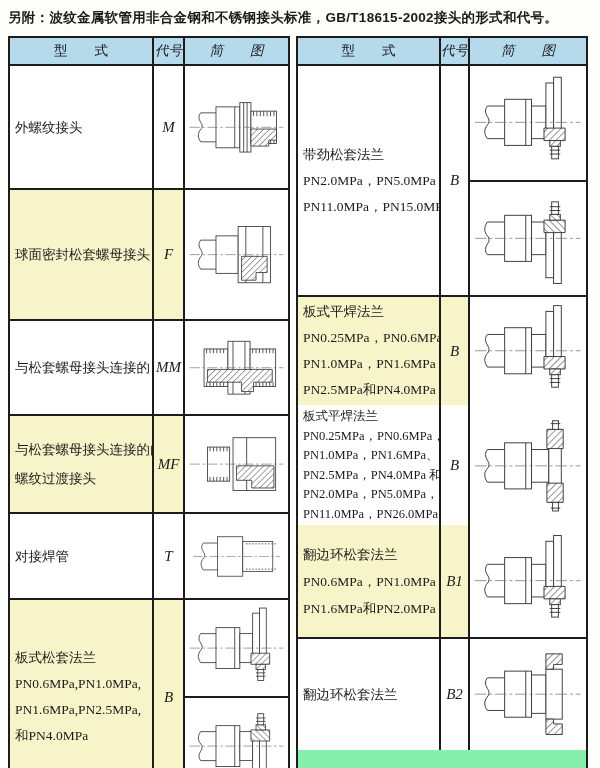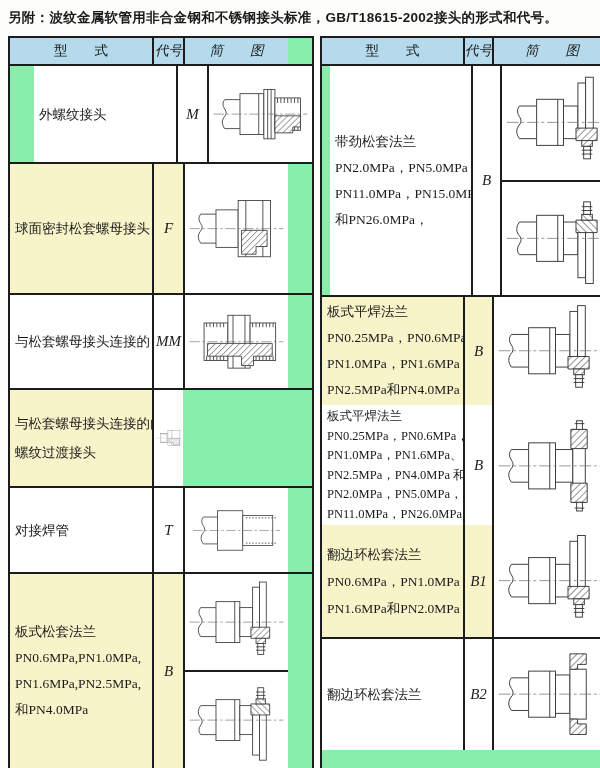--- a/index.html
+++ b/index.html
@@ -61,21 +61,21 @@
 <body>
 
 <div class="title">另附：波纹金属软管用非合金钢和不锈钢接头标准，GB/T18615-2002接头的形式和代号。</div>
 <div class="tables">
     <div class="tbl">
       <div class="row hdr" style="grid-template-columns: 142px 31px 105px; height: 26px;">
         <div class="cell hcell">型　　式</div>
         <div class="cell hcell bl">代号</div>
         <div class="cell hcell bl">简　　图</div>
       </div>
-      <div class="row" style="grid-template-columns: 142px 31px 105px; height: 98px; padding-left: 24px;">
+      <div class="row" style="grid-template-columns: 142px 31px 105px; height: 124px;">
         <div class="cell type lines-1">
           <div class="tline">外螺纹接头</div>
         </div>
         <div class="cell code bl">M</div>
         <div class="cell diag bl">
           <div class="sub">
             <svg viewBox="0 0 116 100" preserveAspectRatio="xMidYMid meet">
               <defs>
                 <pattern id="hx0" width="5" height="5" patternUnits="userSpaceOnUse" patternTransform="rotate(45)">
                   <rect width="5" height="5" fill="#fff"></rect>
@@ -189,20 +189,21 @@
               <line x1="3" y1="50" x2="113" y2="50" stroke="#777" stroke-width="0.8" stroke-dasharray="12 3 3 3"></line>
             </svg>
           </div>
         </div>
       </div>
       <div class="row yellow" style="grid-template-columns: 142px 31px 105px; height: 98px;">
         <div class="cell type lines-2">
           <div class="tline">与松套螺母接头连接的内</div>
           <div class="tline">螺纹过渡接头</div>
         </div>
+        <div class="cell code bl">MF</div>
         <div class="cell diag bl">
           <div class="sub">
             <svg viewBox="0 0 116 100" preserveAspectRatio="xMidYMid meet">
               <defs>
                 <pattern id="hx3" width="5" height="5" patternUnits="userSpaceOnUse" patternTransform="rotate(45)">
                   <rect width="5" height="5" fill="#fff"></rect>
                   <line x1="0" y1="0" x2="0" y2="5" stroke="#555" stroke-width="1.3"></line>
                 </pattern>
               </defs>
               <g stroke="#3a3a3a" stroke-width="1" fill="none">
@@ -315,26 +316,25 @@
           </div>
         </div>
       </div>
     </div>
     <div class="tbl">
       <div class="row hdr" style="grid-template-columns: 141px 29px 118px; height: 26px;">
         <div class="cell hcell">型　　式</div>
         <div class="cell hcell bl">代号</div>
         <div class="cell hcell bl">简　　图</div>
       </div>
-      <div class="row" style="grid-template-columns: 141px 29px 118px; height: 231px; padding-left: 8px;">
+      <div class="row" style="grid-template-columns: 141px 29px 118px; height: 231px;">
         <div class="cell type lines-4">
           <div class="tline">带劲松套法兰</div>
           <div class="tline">PN2.0MPa，PN5.0MPa，</div>
           <div class="tline">PN11.0MPa，PN15.0MPa，</div>
-          <div class="tline">和PN26.0MPa，</div>
         </div>
         <div class="cell code bl">B</div>
         <div class="cell diag bl">
           <div class="sub">
             <svg viewBox="0 0 116 100" preserveAspectRatio="xMidYMid meet">
               <defs>
                 <pattern id="hx7" width="5" height="5" patternUnits="userSpaceOnUse" patternTransform="rotate(45)">
                   <rect width="5" height="5" fill="#fff"></rect>
                   <line x1="0" y1="0" x2="0" y2="5" stroke="#555" stroke-width="1.3"></line>
                 </pattern>

